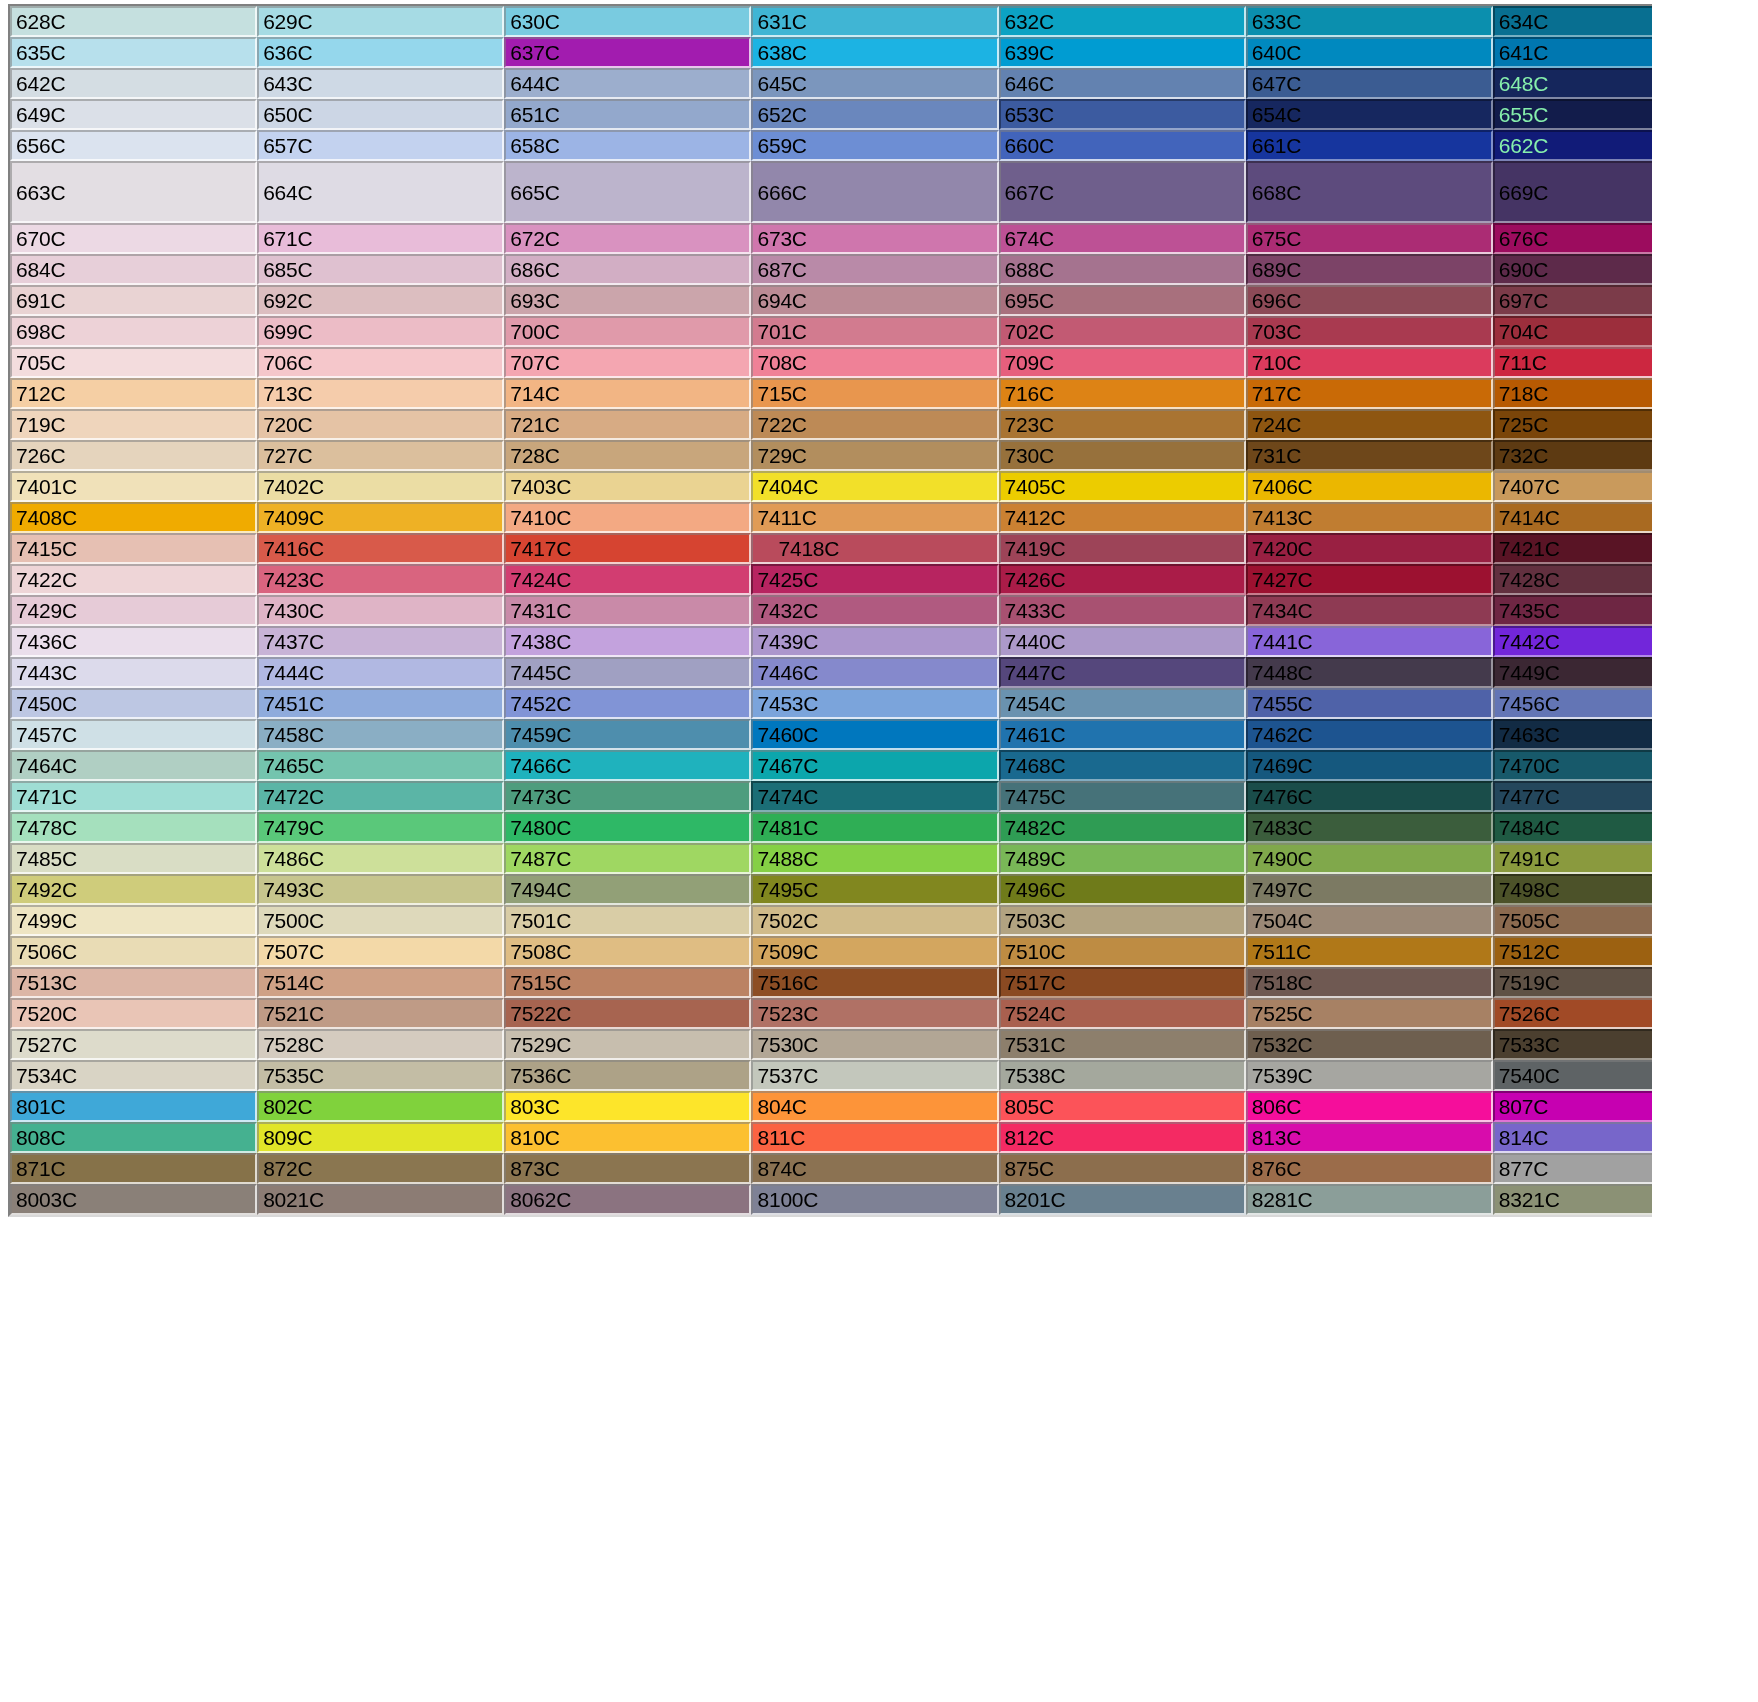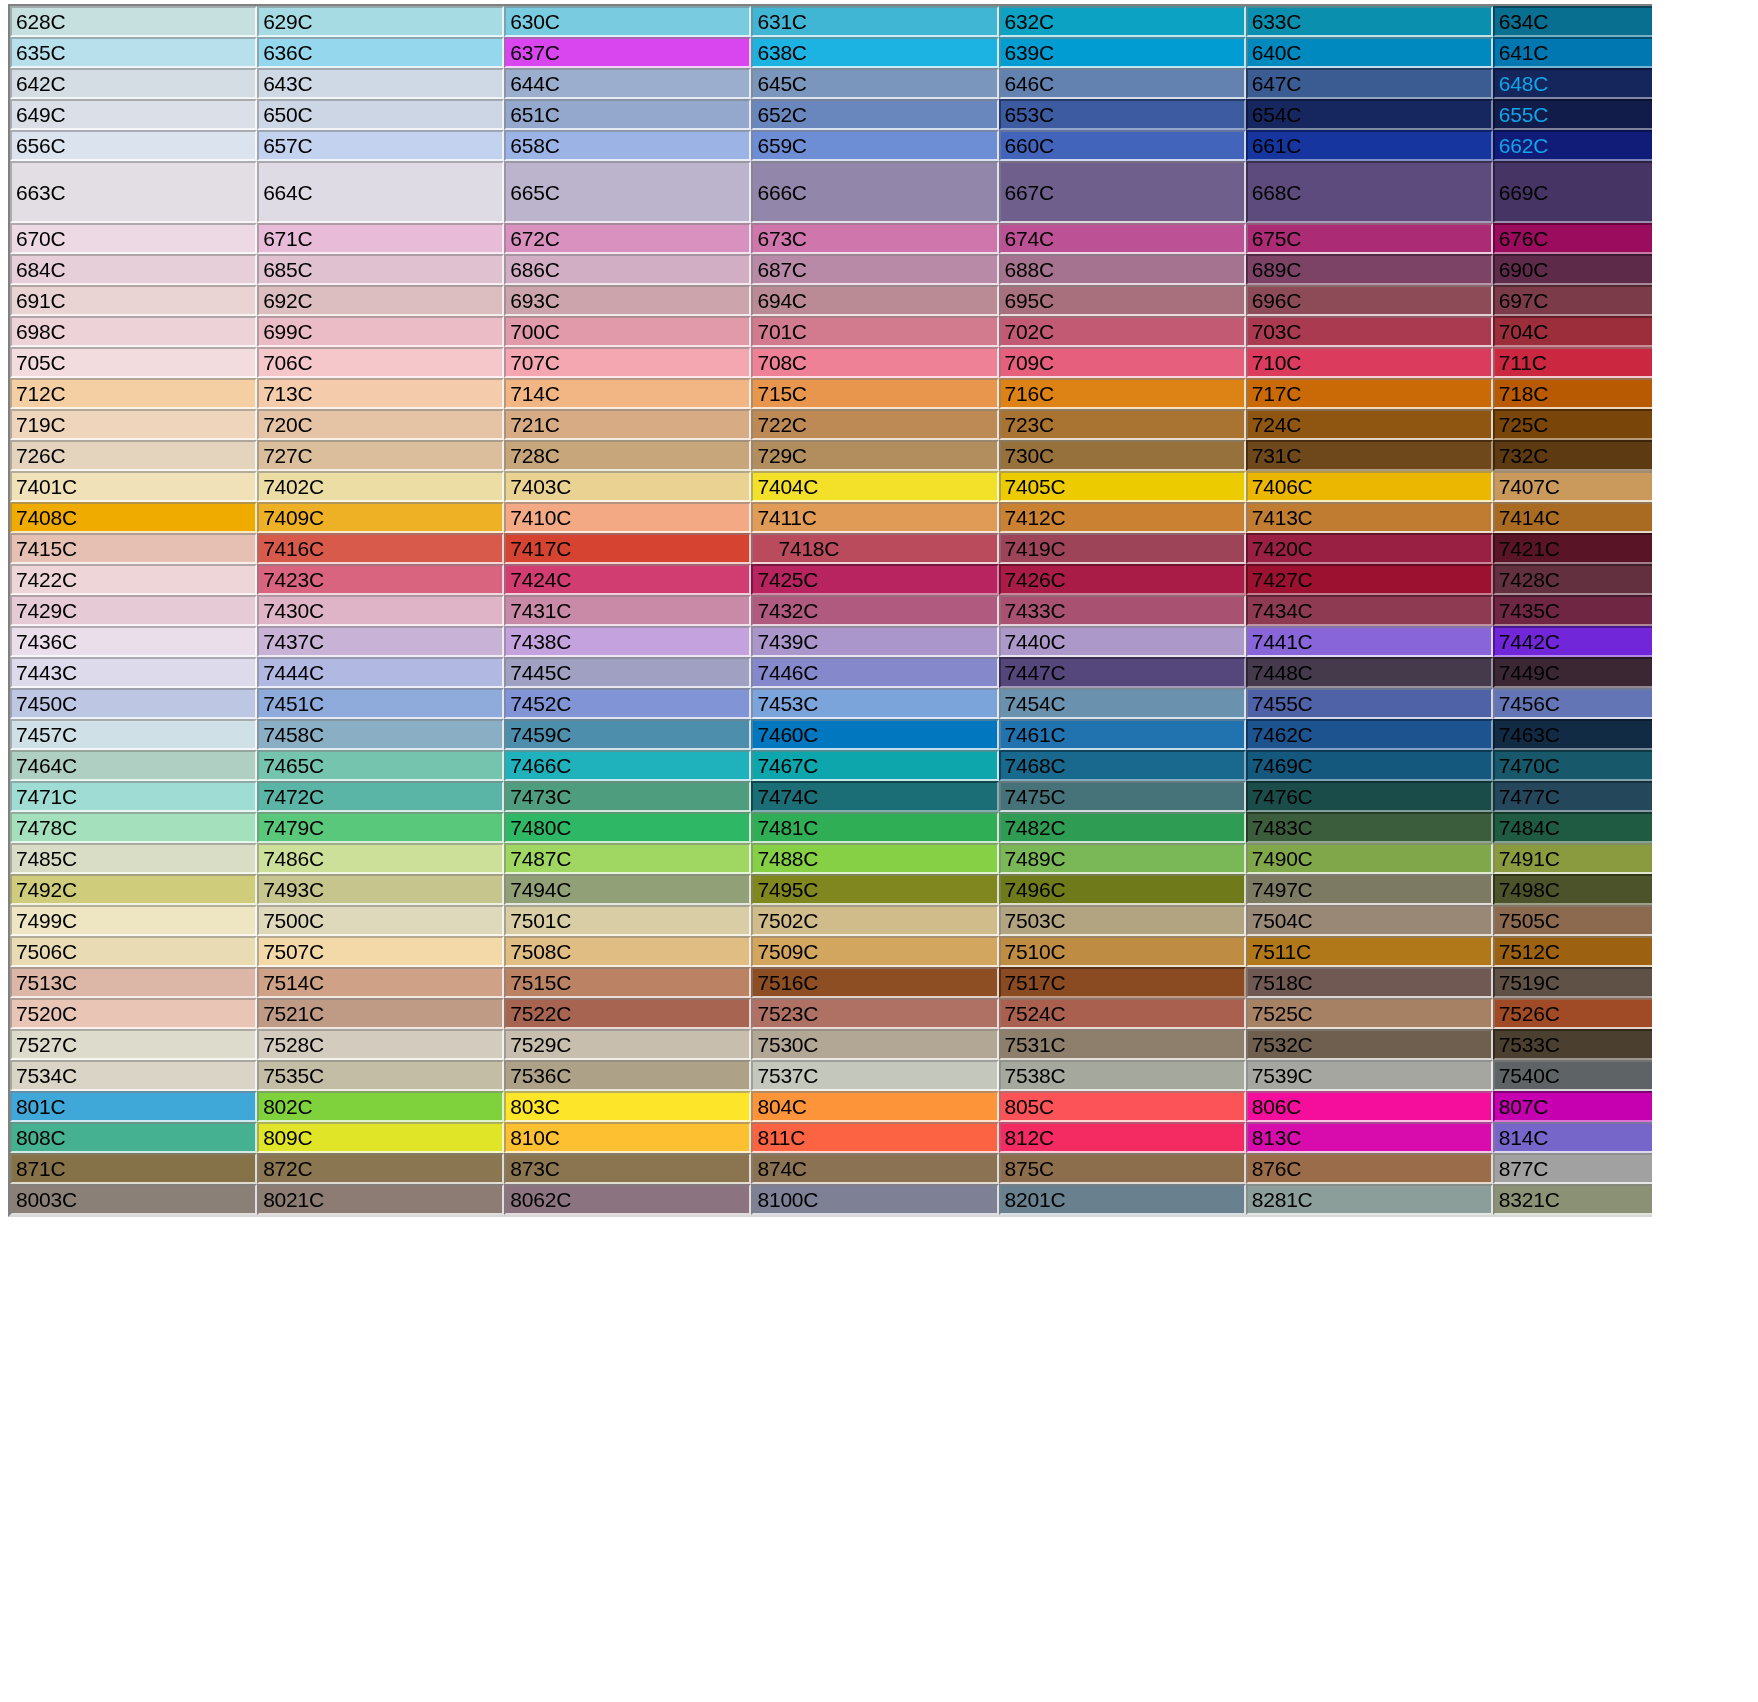--- a/index.html
+++ b/index.html
@@ -40,21 +40,21 @@
     letter-spacing: -0.2px;
     color: #000000;
     border-top: 2px solid rgba(128,128,128,0.55);
     border-left: 2px solid rgba(128,128,128,0.55);
     border-right: 2px solid rgba(255,255,255,0.75);
     border-bottom: 2px solid rgba(255,255,255,0.75);
     white-space: nowrap;
     overflow: hidden;
   }
   #chart-table tr.tall td { height: 62px; }
-  #chart-table td.light-text { color: #0ea5e9; }
+  #chart-table td.light-text { color: #86efac; }
   #chart-table td.dark-cell {
     border-top-color: rgba(0,0,0,0.35);
     border-left-color: rgba(0,0,0,0.35);
     border-right-color: rgba(255,255,255,0.45);
     border-bottom-color: rgba(255,255,255,0.45);
   }
   .swatch-label { pointer-events: none; }
 </style>
 </head>
 <body>
@@ -67,21 +67,21 @@
           <td title="629C #a6dbe4" style="background-color: rgb(166, 219, 228);"><span class="swatch-label">629C</span></td>
           <td title="630C #79cbe0" style="background-color: rgb(121, 203, 224);"><span class="swatch-label">630C</span></td>
           <td title="631C #40b5d4" style="background-color: rgb(64, 181, 212);"><span class="swatch-label">631C</span></td>
           <td title="632C #0ca2c3" style="background-color: rgb(12, 162, 195);"><span class="swatch-label">632C</span></td>
           <td title="633C #0b8fae" style="background-color: rgb(11, 143, 174);"><span class="swatch-label">633C</span></td>
           <td title="634C #086f91" class="dark-cell" style="background-color: rgb(8, 111, 145);"><span class="swatch-label">634C</span></td>
         </tr>
         <tr>
           <td title="635C #b7e0ec" style="background-color: rgb(183, 224, 236);"><span class="swatch-label">635C</span></td>
           <td title="636C #95d7ec" style="background-color: rgb(149, 215, 236);"><span class="swatch-label">636C</span></td>
-          <td title="637C #5cc6e8" style="background-color: #d946ef; margin-left: 30px;"><span class="swatch-label">637C</span></td>
+          <td title="637C #5cc6e8" style="background-color: #a21caf; margin-left: 30px;"><span class="swatch-label">637C</span></td>
           <td title="638C #1cb3e3" style="background-color: rgb(28, 179, 227);"><span class="swatch-label">638C</span></td>
           <td title="639C #009cd2" style="background-color: rgb(0, 156, 210);"><span class="swatch-label">639C</span></td>
           <td title="640C #0089bf" style="background-color: rgb(0, 137, 191);"><span class="swatch-label">640C</span></td>
           <td title="641C #0077b0" class="dark-cell" style="background-color: rgb(0, 119, 176);"><span class="swatch-label">641C</span></td>
         </tr>
         <tr>
           <td title="642C #d4dde3" style="background-color: rgb(212, 221, 227);"><span class="swatch-label">642C</span></td>
           <td title="643C #ced9e5" style="background-color: rgb(206, 217, 229);"><span class="swatch-label">643C</span></td>
           <td title="644C #9caecd" style="background-color: rgb(156, 174, 205);"><span class="swatch-label">644C</span></td>
           <td title="645C #7b96bd" style="background-color: rgb(123, 150, 189);"><span class="swatch-label">645C</span></td>

